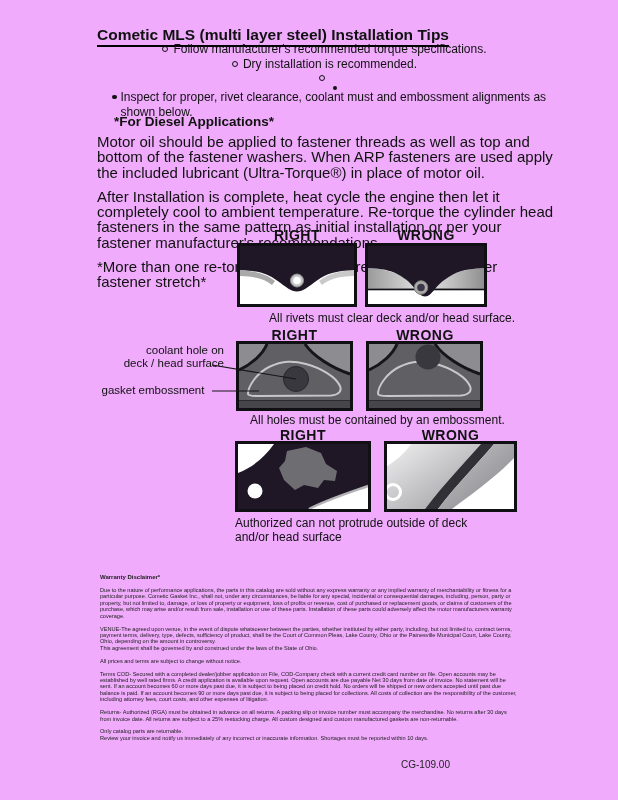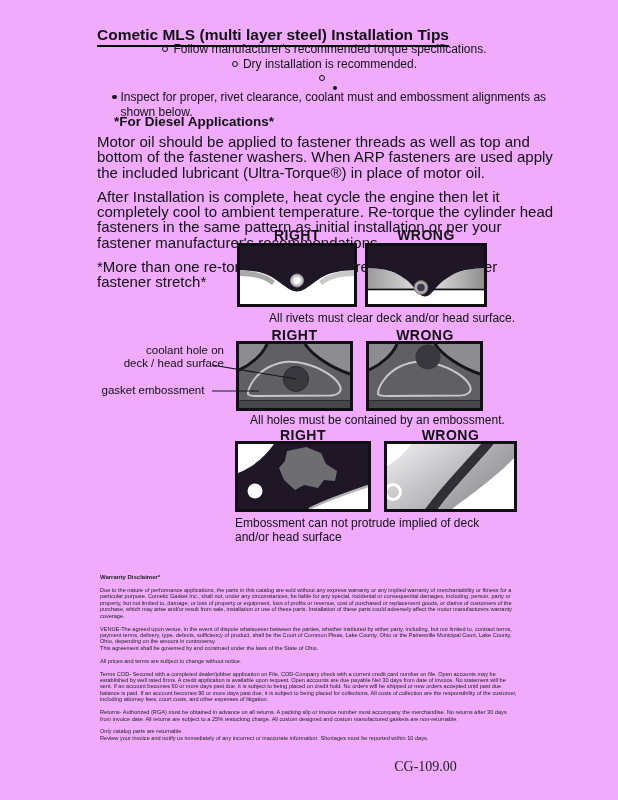--- a/index.html
+++ b/index.html
@@ -20,21 +20,21 @@
   .diesel p{margin:0 0 9px 0;font-size:15px;line-height:15.3px;}
   .dlabel{position:absolute;font-size:14px;font-weight:bold;text-align:center;letter-spacing:.5px;}
   .panel{position:absolute;display:block;}
   .cap{position:absolute;font-size:12px;line-height:14px;}
   .callout{position:absolute;font-size:11.5px;line-height:12.5px;text-align:right;}
   .overlay{position:absolute;pointer-events:none;}
   .wd{left:100px;top:574px;width:419px;color:#222;}
   .wd h3{margin:0 0 7px 0;font-size:6px;font-weight:bold;}
   .wd p{margin:0 0 6.5px 0;font-size:5.6px;line-height:6.4px;}
   .wd p.m0{margin-bottom:0;}
-  .footer{left:333px;top:759px;width:185px;text-align:center;font-size:14px;color:#222;font-family:Liberation Serif, serif;}
+  .footer{left:333px;top:759px;width:185px;text-align:center;font-size:10px;color:#222;}
 </style>
 </head>
 <body>
 
 <div class="page">
 
   <h1 class="abs title">Cometic MLS (multi layer steel) Installation Tips</h1>
 
   <div class="abs bullets">
     <div class="brow">
@@ -181,21 +181,21 @@
       <rect x="0" y="0" width="127" height="65" fill="#ffffff"></rect>
       <path d="M24,0 H94 C78,18 57,40 38,65 L0,65 V22 C10,16 18,9 24,0 Z" fill="url(#g3a)"></path>
       <path d="M94,0 H107 C92,18 70,40 51,65 L38,65 C57,40 78,18 94,0 Z" fill="#303036"></path>
       <path d="M107,0 H127 V14 C108,34 85,50 65,65 L51,65 C70,40 92,18 107,0 Z" fill="url(#g3b)"></path>
       <circle cx="6" cy="48" r="7.5" fill="none" stroke="#ffffff" stroke-width="3"></circle>
     </g>
     <rect x="1.5" y="1.5" width="130" height="68" fill="none" stroke="#0f0f14" stroke-width="3"></rect>
   </svg>
 
   <div class="cap" style="left:235px;top:516px;">
-    <span>Embossment can not protrude implied of deck</span><br>
+    <span>Authorized can not protrude outside of deck</span><br>
     <span>and/or head surface</span>
   </div>
 
   <div class="abs wd">
     <h3>Warranty Disclaimer*</h3>
     <p>Due to the nature of performance applications, the parts in this catalog are sold without any express warranty or any implied warranty of merchantability or fitness for a particular purpose.  Cometic Gasket Inc., shall not, under any circumstances, be liable for any special, incidental or consequential damages, including, person, party or property, but not limited to, damage, or loss of property or equipment, loss of profits or revenue, cost of purchased or replacement goods, or claims of customers of the purchase, which may arise and/or result from sale, installation or use of these parts.  Installation of these parts could adversely affect the motor manufacturers warranty coverage.</p>
     <p class="m0">VENUE-The agreed upon venue, in the event of dispute whatsoever between the parties, whether instituted by either party, including, but not limited to, contract terms, payment terms, delivery, type, defects, sufficiency of product, shall be the Court of Common Pleas, Lake County, Ohio or the Painesville Municipal Court, Lake County, Ohio, depending on the amount in controversy.</p>
     <p>This agreement shall be governed by and construed under the laws of the State of Ohio.</p>
     <p>All prices and terms are subject to change without notice.</p>
     <p>Terms COD- Secured with a completed dealer/jobber application on File, COD-Company check with a current credit card number on file.  Open accounts may be established by well rated firms.  A credit application is available upon request.  Open accounts are due payable Net 30 days from date of invoice.  No statement will be sent.  If an account becomes 60 or more days past due, it is subject to being placed on credit hold.  No orders will be shipped or new orders accepted until past due balance is paid.  If an account becomes 90 or more days past due, it is subject to being placed for collections.  All costs of collection are the responsibility of the customer, including attorney fees, court costs, and other expenses of litigation.</p>

